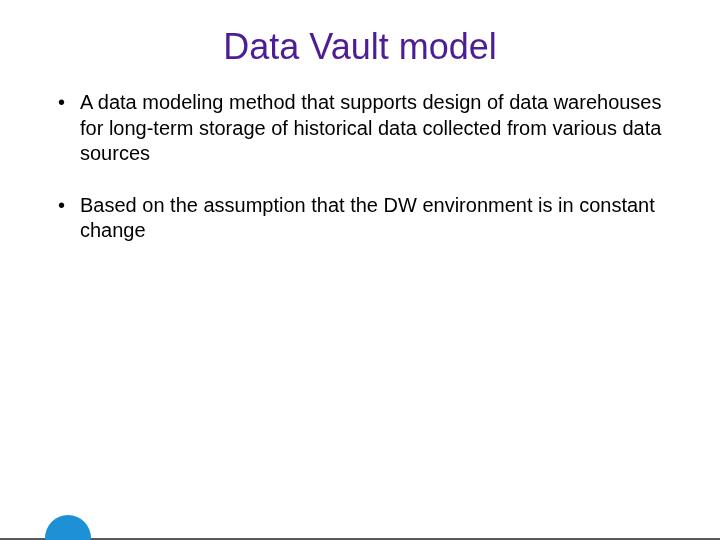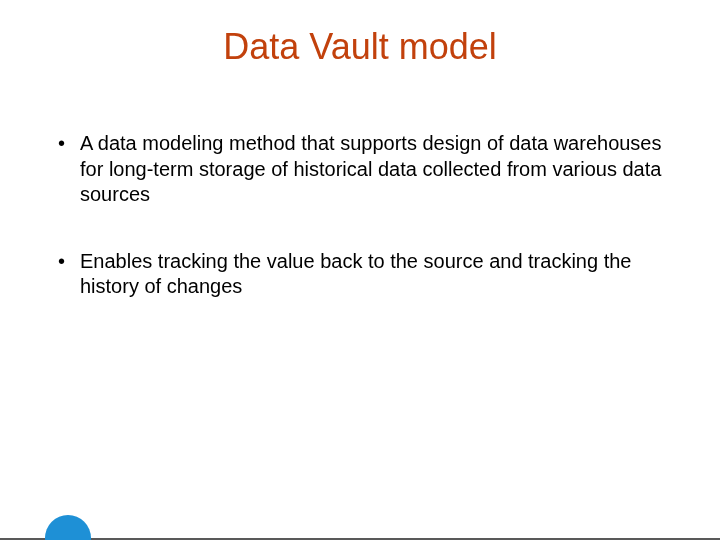--- a/index.html
+++ b/index.html
@@ -1,32 +1,32 @@
 <!DOCTYPE html>
 <html><head>
 <meta charset="utf-8">
 <style>
   * { margin: 0; padding: 0; box-sizing: border-box; }
   html, body { width: 720px; height: 540px; font-family: Arial, Helvetica, sans-serif; background: #fff; overflow: hidden; }
   .slide { position: relative; width: 720px; height: 540px; background: #fff; }
-  .title { text-align: center; font-size: 36px; font-weight: 400; color: #c2410c; margin-top: 26px; }
+  .title { text-align: center; font-size: 36px; font-weight: 400; color: #4c1d95; margin-top: 26px; }
   .content { padding: 22px 52px 0 52px; }
   ul.bullets { list-style: none; }
-  ul.bullets li { position: relative; padding-left: 28px; margin-bottom: 26px; font-size: 20px; line-height: 1.28; color: #000; margin-top: 41px; }
+  ul.bullets li { position: relative; padding-left: 28px; margin-bottom: 26px; font-size: 20px; line-height: 1.28; color: #000; }
   ul.bullets li::before { content: "•"; position: absolute; left: 6px; top: 0; font-size: 20px; color: #000; }
   .footer-bar { position: absolute; left: 0; right: 0; bottom: 0; height: 28px; background: #595959; }
   .circle { position: absolute; left: 45px; bottom: 5px; width: 46px; height: 46px; border-radius: 50%; background: #1e90d6; z-index: 2; }
 </style>
 </head>
 <body>
 
 <div class="slide">
   <h1 class="title">Data Vault model</h1>
   <div class="content">
     <ul class="bullets">
       <li>A data modeling method that supports design of data warehouses for long-term storage of historical data collected from various data sources</li>
-      <li>Enables tracking the value back to the source and tracking the history of changes</li>
+      <li>Based on the assumption that the DW environment is in constant change</li>
     </ul>
   </div>
   <div class="footer-bar"></div>
   <div class="circle"></div>
 
 </div>
 
 </body></html>

